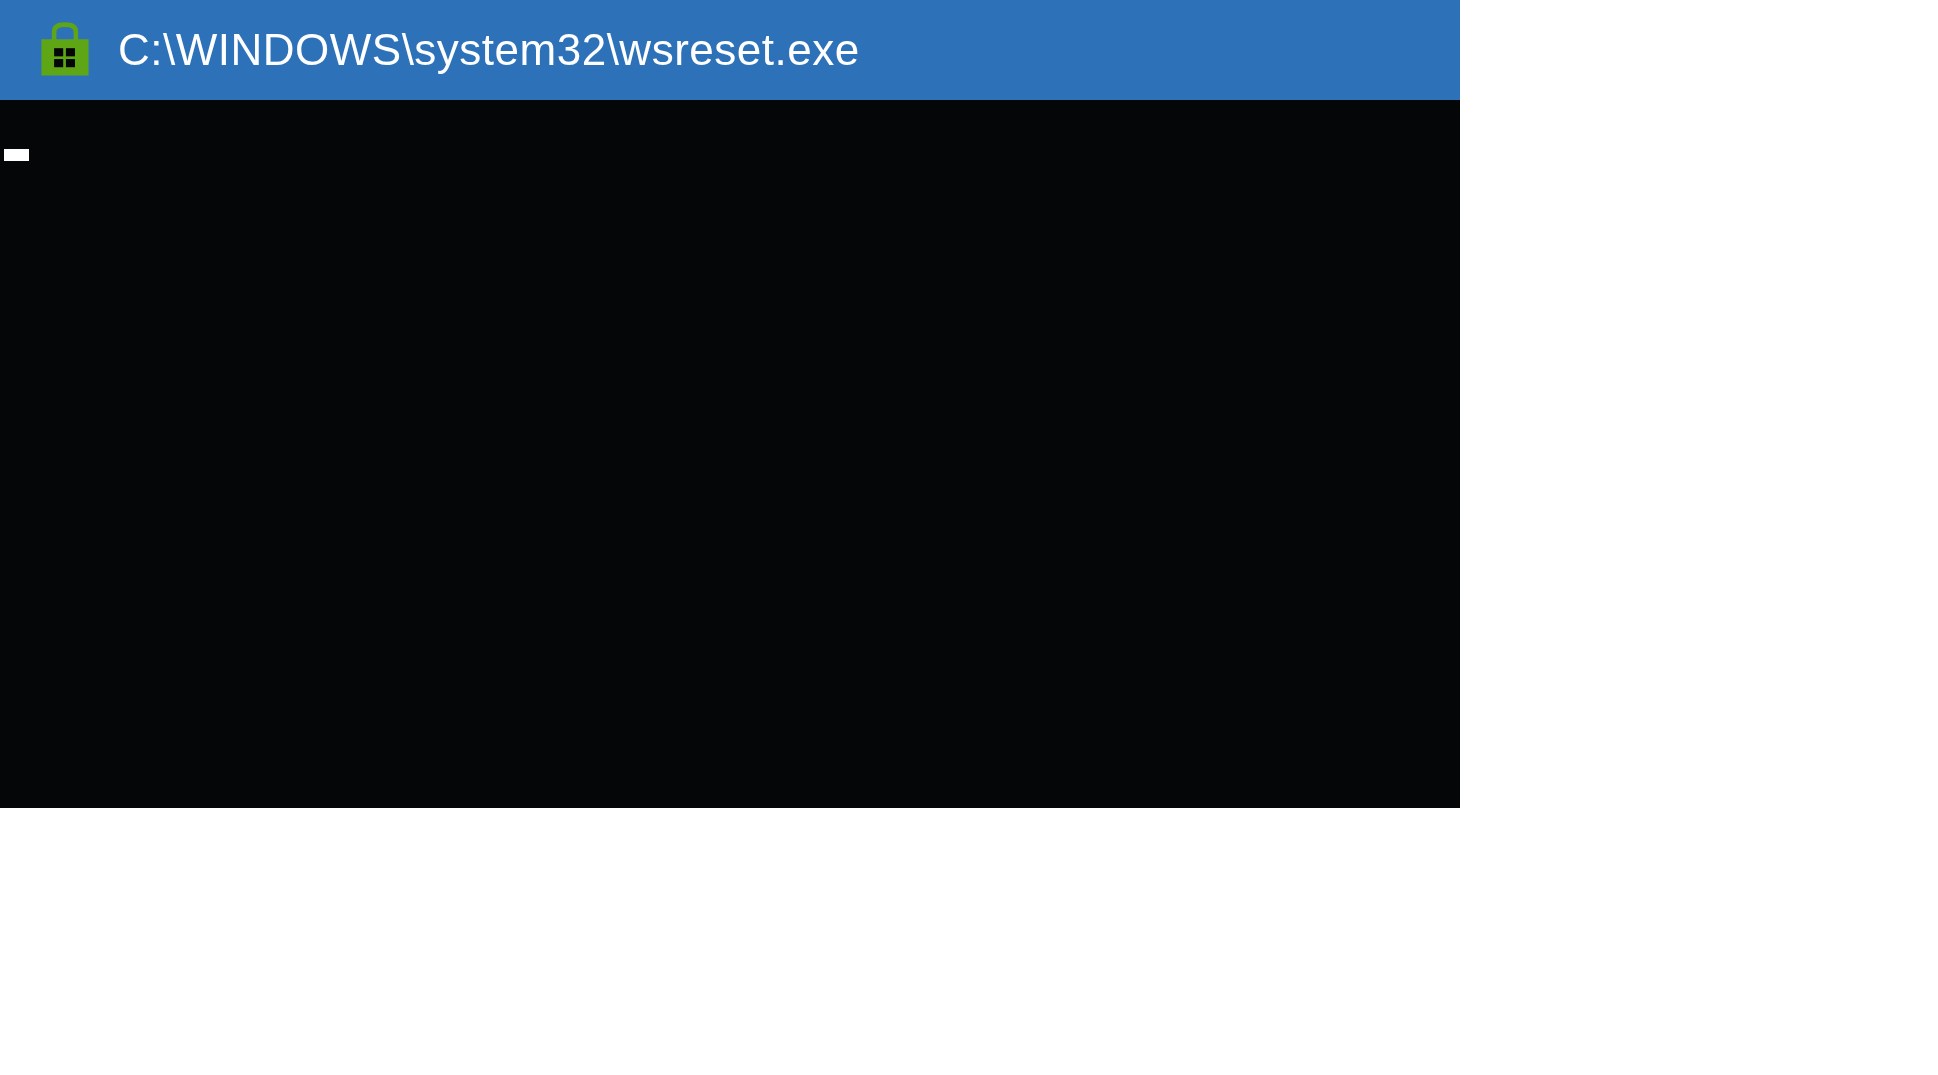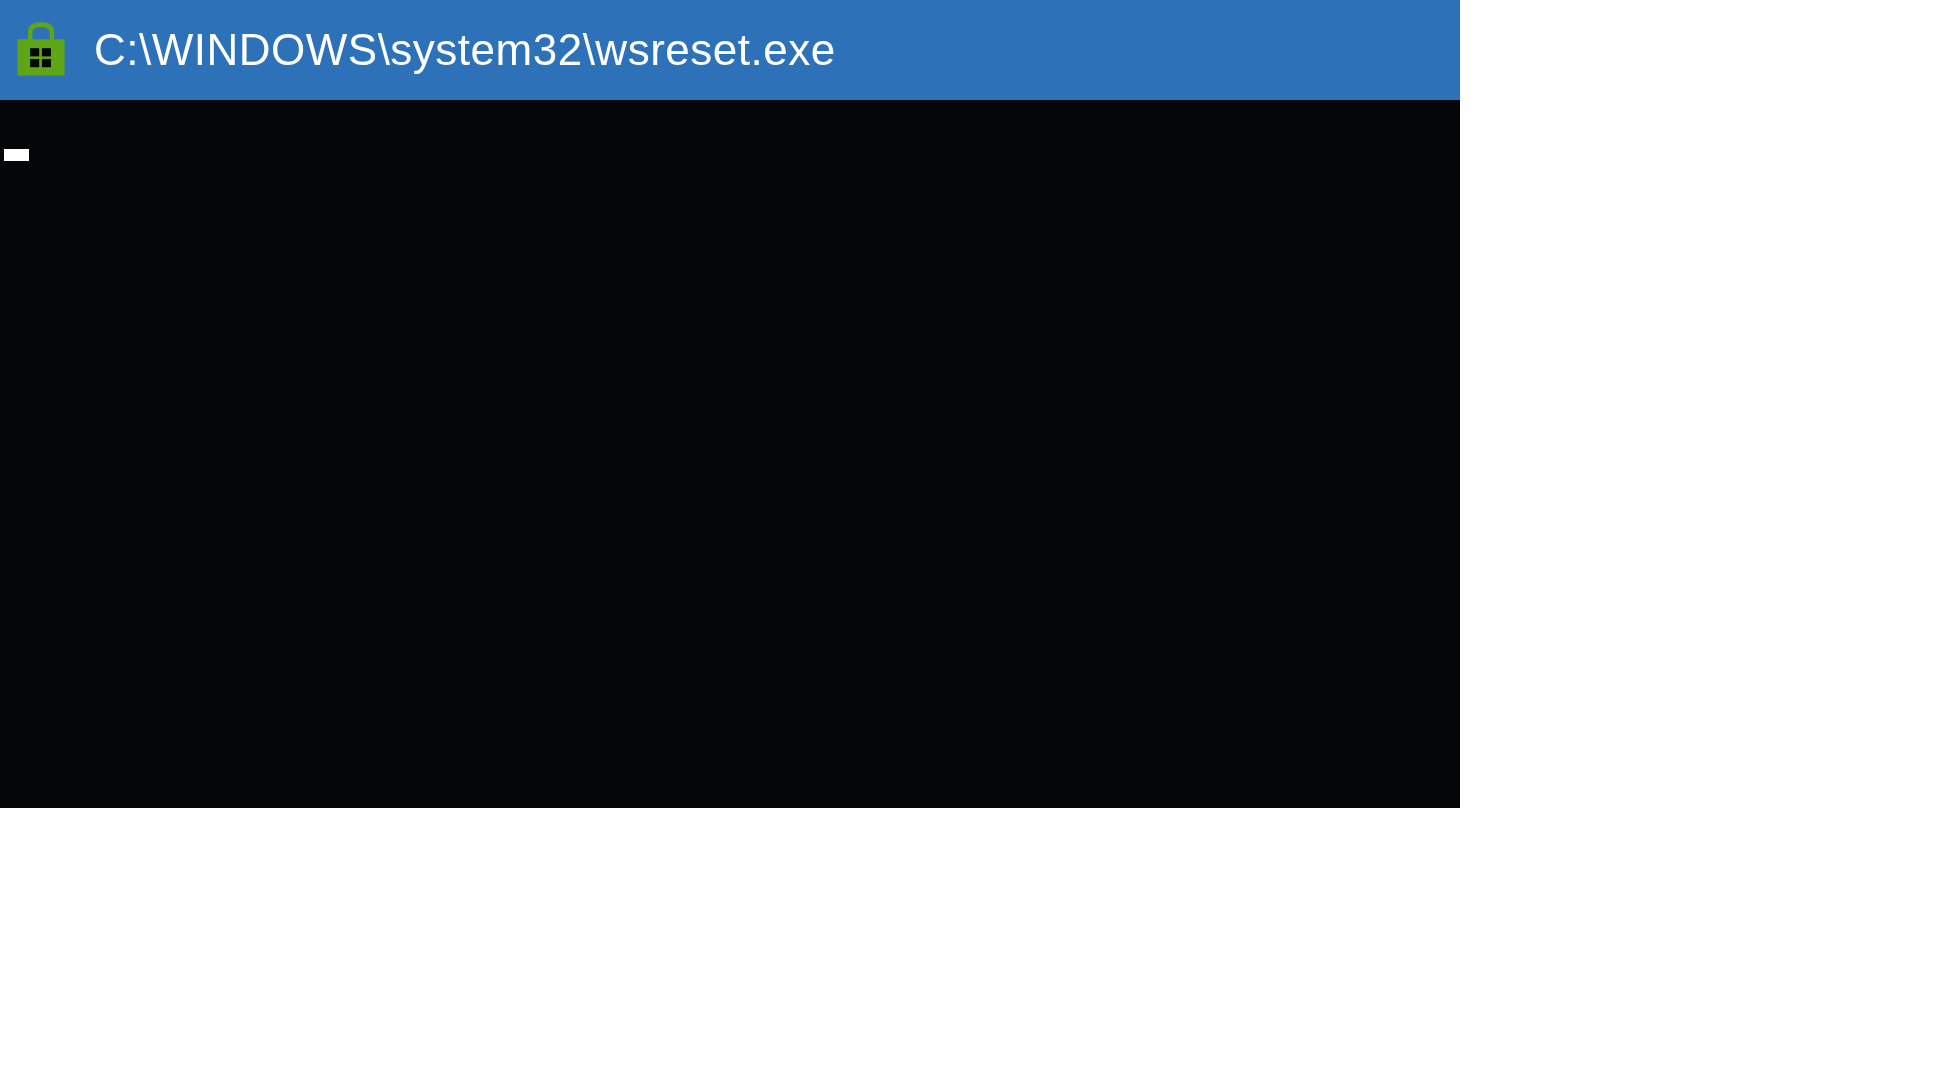--- a/index.html
+++ b/index.html
@@ -24,21 +24,21 @@
       position: relative;
       overflow: hidden;
       margin-top: 0;
       margin-left: 0;
     }
     .title-bar {
       height: 100px;
       background: #2d72b8;
       display: flex;
       align-items: center;
-      padding-left: 12px;
+      padding-left: 36px;
       gap: 24px;
     }
     .app-icon {
       width: 58px;
       height: 58px;
       flex-shrink: 0;
     }
     .title-text {
       color: #ffffff;
       font-size: 44px;

